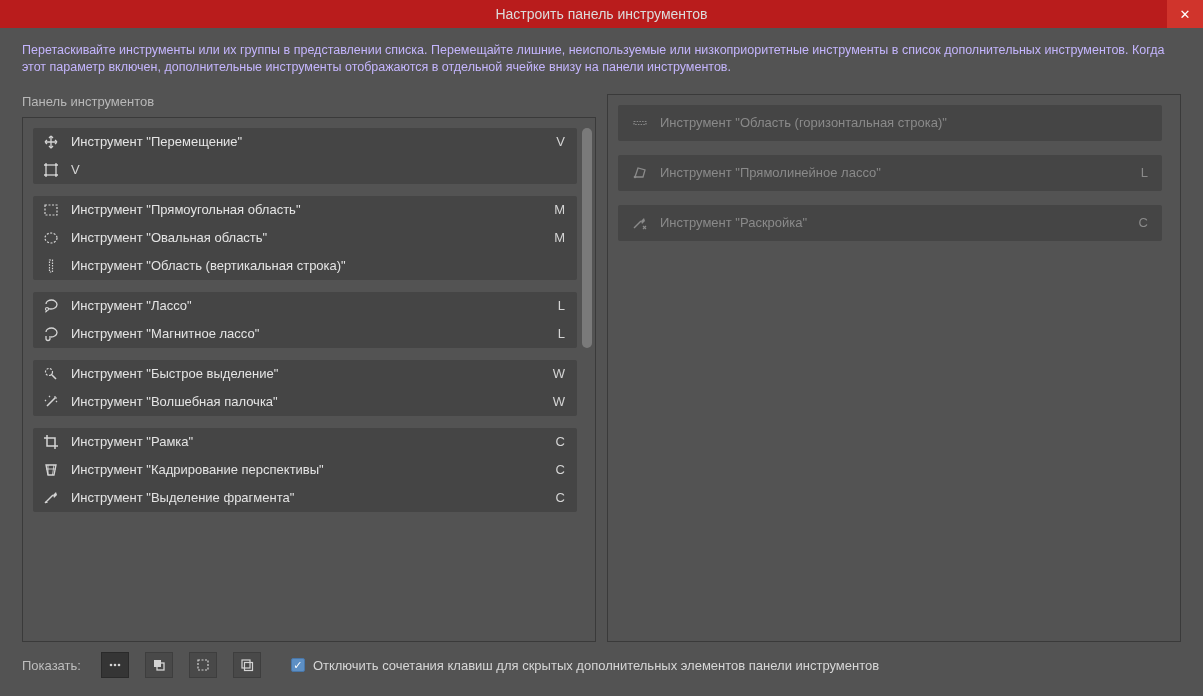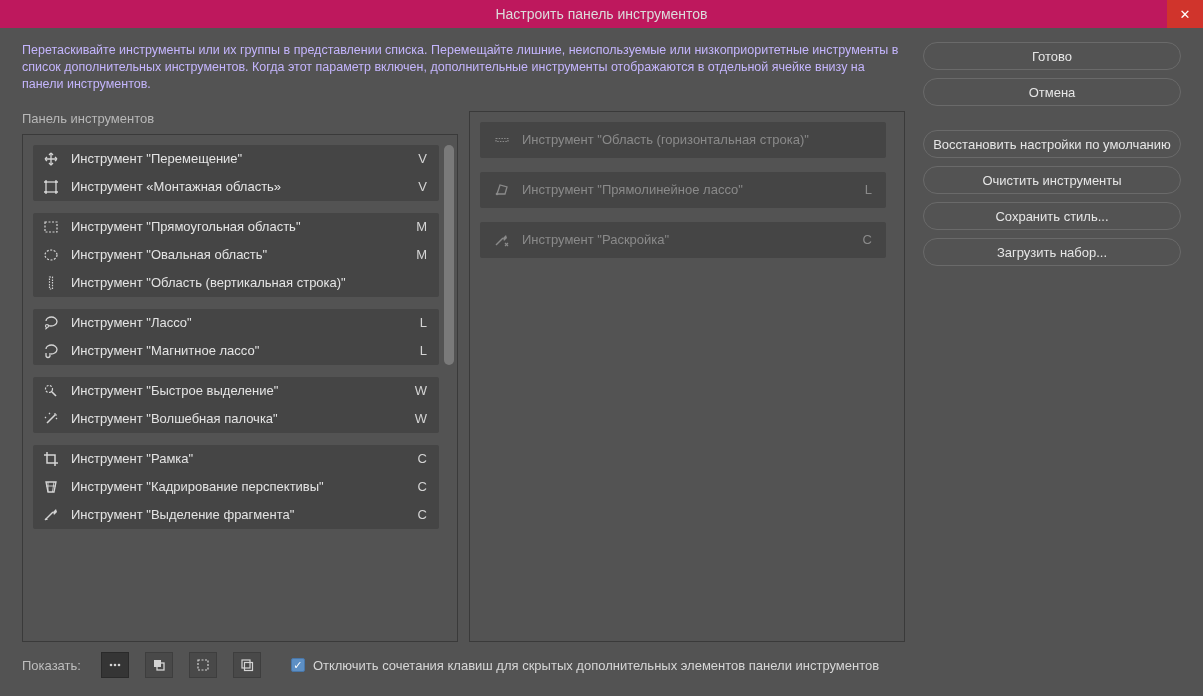--- a/index.html
+++ b/index.html
@@ -14,21 +14,21 @@
     position: relative;
   }
 
   
   .titlebar {
     height: 28px;
     display: flex;
     align-items: center;
     justify-content: center;
     position: relative;
-    background: #be185d;
+    background: #b91c1c;
   }
   .titlebar .title {
     color: #dcdcdc;
     font-size: 14px;
   }
   .close-btn {
     position: absolute;
     right: 0;
     top: 0;
     width: 36px;
@@ -245,21 +245,20 @@
                   <span class="tlabel">Инструмент "Перемещение"</span>
                   <span class="tkey">V</span>
                 </div>
                 <div class="tool-row">
                   <span class="ticon">
                     <svg width="16" height="16" viewBox="0 0 16 16">
                       <rect x="3" y="3" width="10" height="10" fill="none" stroke="currentColor" stroke-width="1.3"></rect>
                       <path d="M3 1v3M13 1v3M3 12v3M13 12v3M1 3h3M12 3h3M1 13h3M12 13h3" stroke="currentColor" stroke-width="1.3"></path>
                     </svg>
                   </span>
-                  <span class="tlabel">Инструмент «Монтажная область»</span>
                   <span class="tkey">V</span>
                 </div>
               </div>
               <div class="group">
                 <div class="tool-row">
                   <span class="ticon">
                     <svg width="16" height="16" viewBox="0 0 16 16">
                       <rect x="2" y="3" width="12" height="10" fill="none" stroke="currentColor" stroke-width="1.2" stroke-dasharray="2 1.5"></rect>
                     </svg>
                   </span>
@@ -405,29 +404,20 @@
                   <span class="tlabel">Инструмент "Раскройка"</span>
                   <span class="tkey">C</span>
                 </div>
               </div>
             </div>
         </div>
       </div>
     </div>
   </div>
 
-  <div class="right-col">
-    <button class="btn">Готово</button>
-    <button class="btn">Отмена</button>
-    <div style="height:8px"></div>
-    <button class="btn">Восстановить настройки по умолчанию</button>
-    <button class="btn">Очистить инструменты</button>
-    <button class="btn">Сохранить стиль...</button>
-    <button class="btn">Загрузить набор...</button>
-  </div>
 </div>
 
 <div class="footer">
   <span class="flabel">Показать:</span>
   <div class="fbtn active">
     <span>
       <svg width="14" height="14" viewBox="0 0 14 14">
           <g fill="currentColor">
             <circle cx="3" cy="7" r="1.3"></circle>
             <circle cx="7" cy="7" r="1.3"></circle>

